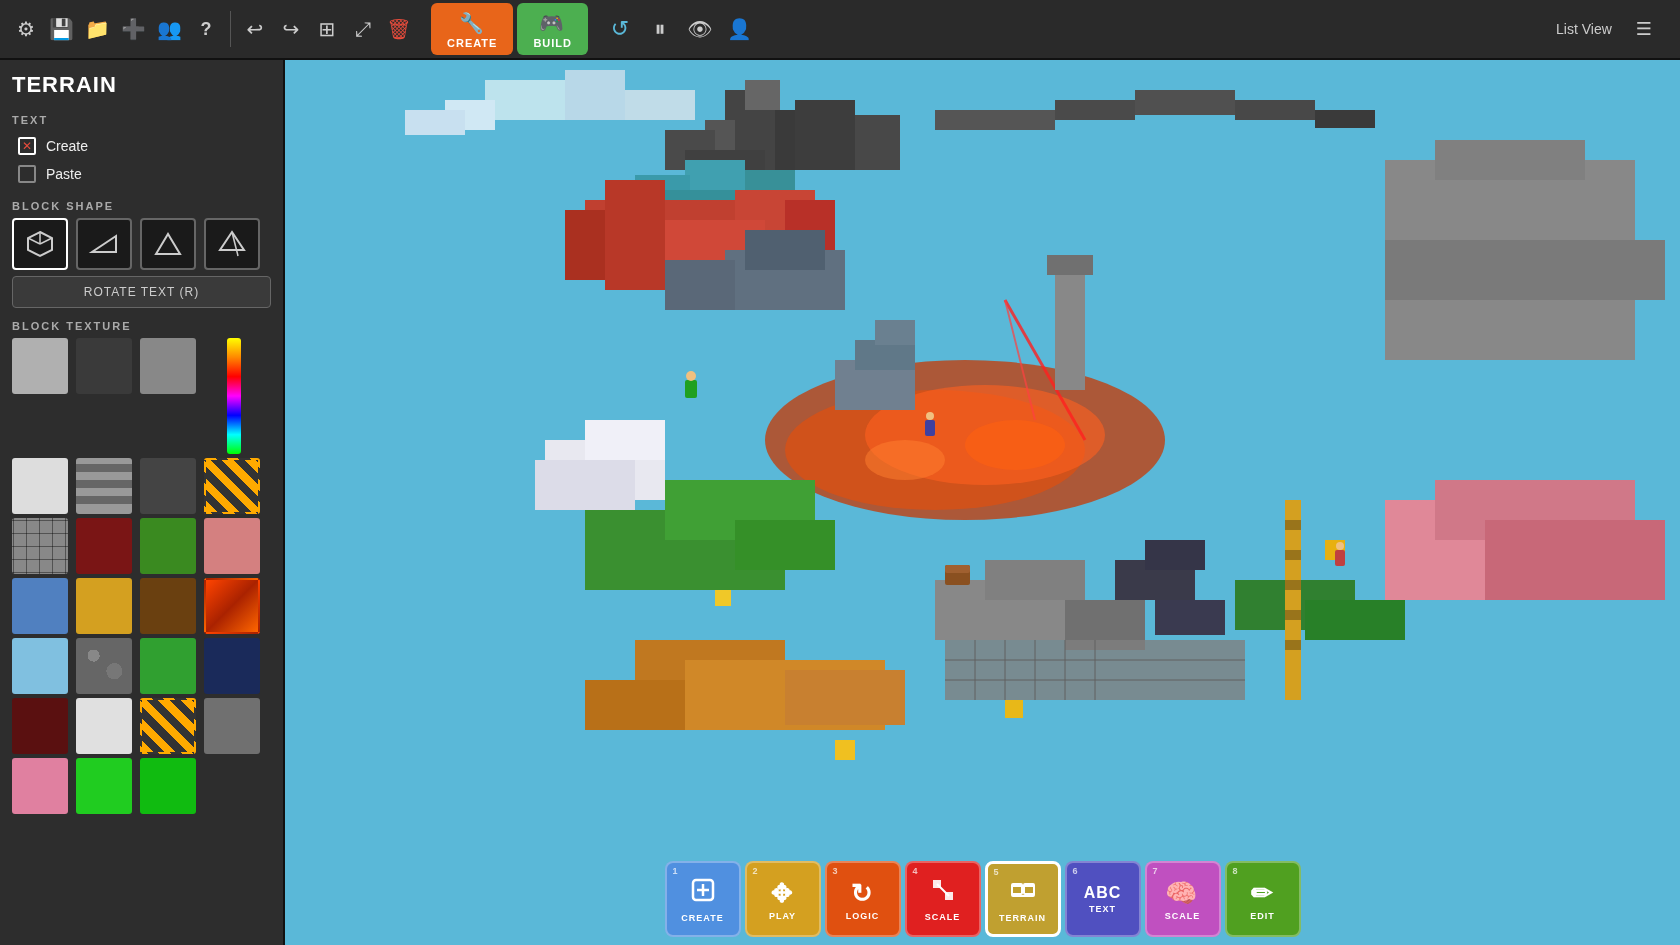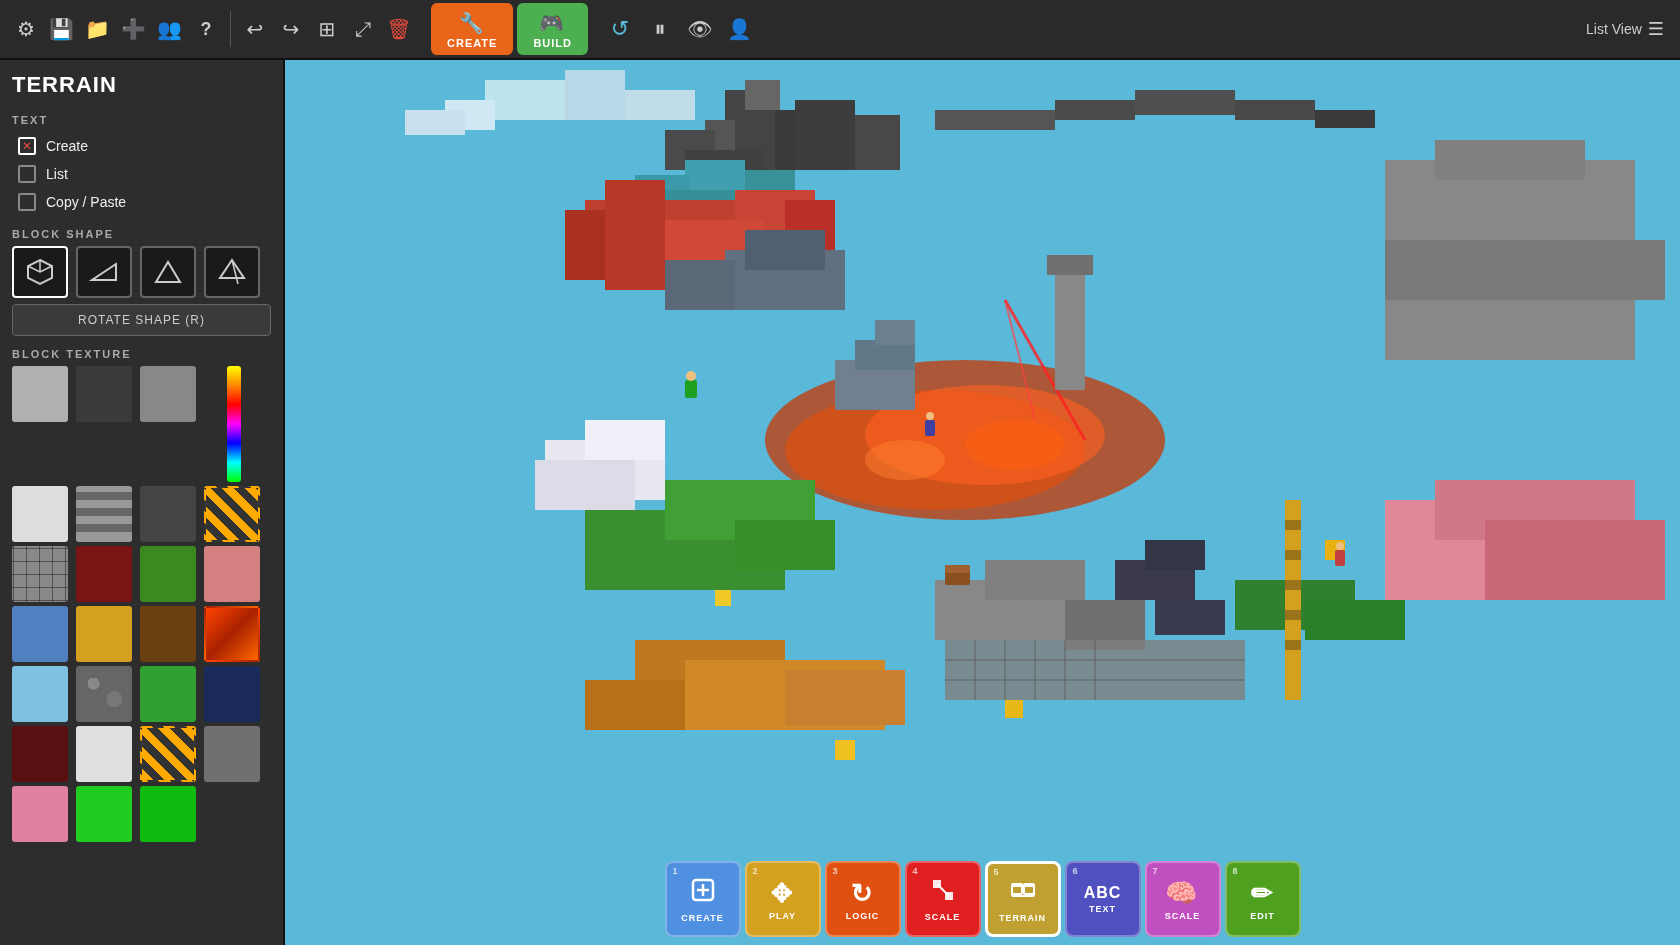--- a/index.html
+++ b/index.html
@@ -68,27 +68,27 @@
       display: flex;
       flex-direction: column;
       align-items: center;
       height: 52px;
       justify-content: center;
     }
     .play-btn .btn-icon { font-size: 20px; margin-bottom: 2px; }
 
     .list-view-btn {
       position: absolute;
-      right: 16px;
+      right: 28px;
       color: #ccc;
       font-size: 14px;
       cursor: pointer;
       display: flex;
       align-items: center;
-      gap: 6px;
+      gap: 24px;
     }
 
     
     .main-area {
       flex: 1;
       display: flex;
       overflow: hidden;
     }
 
     
@@ -326,25 +326,21 @@
     <div class="sidebar-title">TERRAIN</div>
 
     <div>
       <div class="section-label">TEXT</div>
       <div class="mode-item">
         <div class="mode-checkbox checked active">✕</div>
         <span>Create</span>
       </div>
       <div class="mode-item">
         <div class="mode-checkbox"></div>
-        <span>List</span>
-      </div>
-      <div class="mode-item">
-        <div class="mode-checkbox"></div>
-        <span>Copy / Paste</span>
+        <span>Paste</span>
       </div>
     </div>
 
     <div>
       <div class="section-label">BLOCK SHAPE</div>
       <div class="shape-grid">
         <div class="shape-btn active">
           <svg width="32" height="32" viewBox="0 0 32 32">
             <polygon points="16,4 28,10 28,22 16,28 4,22 4,10" fill="none" stroke="#ccc" stroke-width="2"></polygon>
             <line x1="16" y1="4" x2="16" y2="16" stroke="#ccc" stroke-width="1.5"></line>
@@ -363,21 +359,21 @@
           </svg>
         </div>
         <div class="shape-btn">
           <svg width="32" height="32" viewBox="0 0 32 32">
             <polygon points="16,4 28,22 4,22" fill="none" stroke="#ccc" stroke-width="2"></polygon>
             <line x1="16" y1="4" x2="22" y2="28" stroke="#ccc" stroke-width="1.5"></line>
             <line x1="4" y1="22" x2="28" y2="22" stroke="#ccc" stroke-width="1.5"></line>
           </svg>
         </div>
       </div>
-      <button class="rotate-btn">ROTATE SHAPE (R)</button>
+      <button class="rotate-btn">ROTATE TEXT (R)</button>
     </div>
 
     <div>
       <div class="section-label">BLOCK TEXTURE</div>
       <div style="display:grid; grid-template-columns: repeat(4, 60px); gap:4px;">
 
         <div class="texture-cell tex-light-gray"></div>
         <div class="texture-cell tex-dark-gray"></div>
         <div class="texture-cell tex-gray-brick"></div>
         <div style="display:flex;flex-direction:column;gap:4px;">

